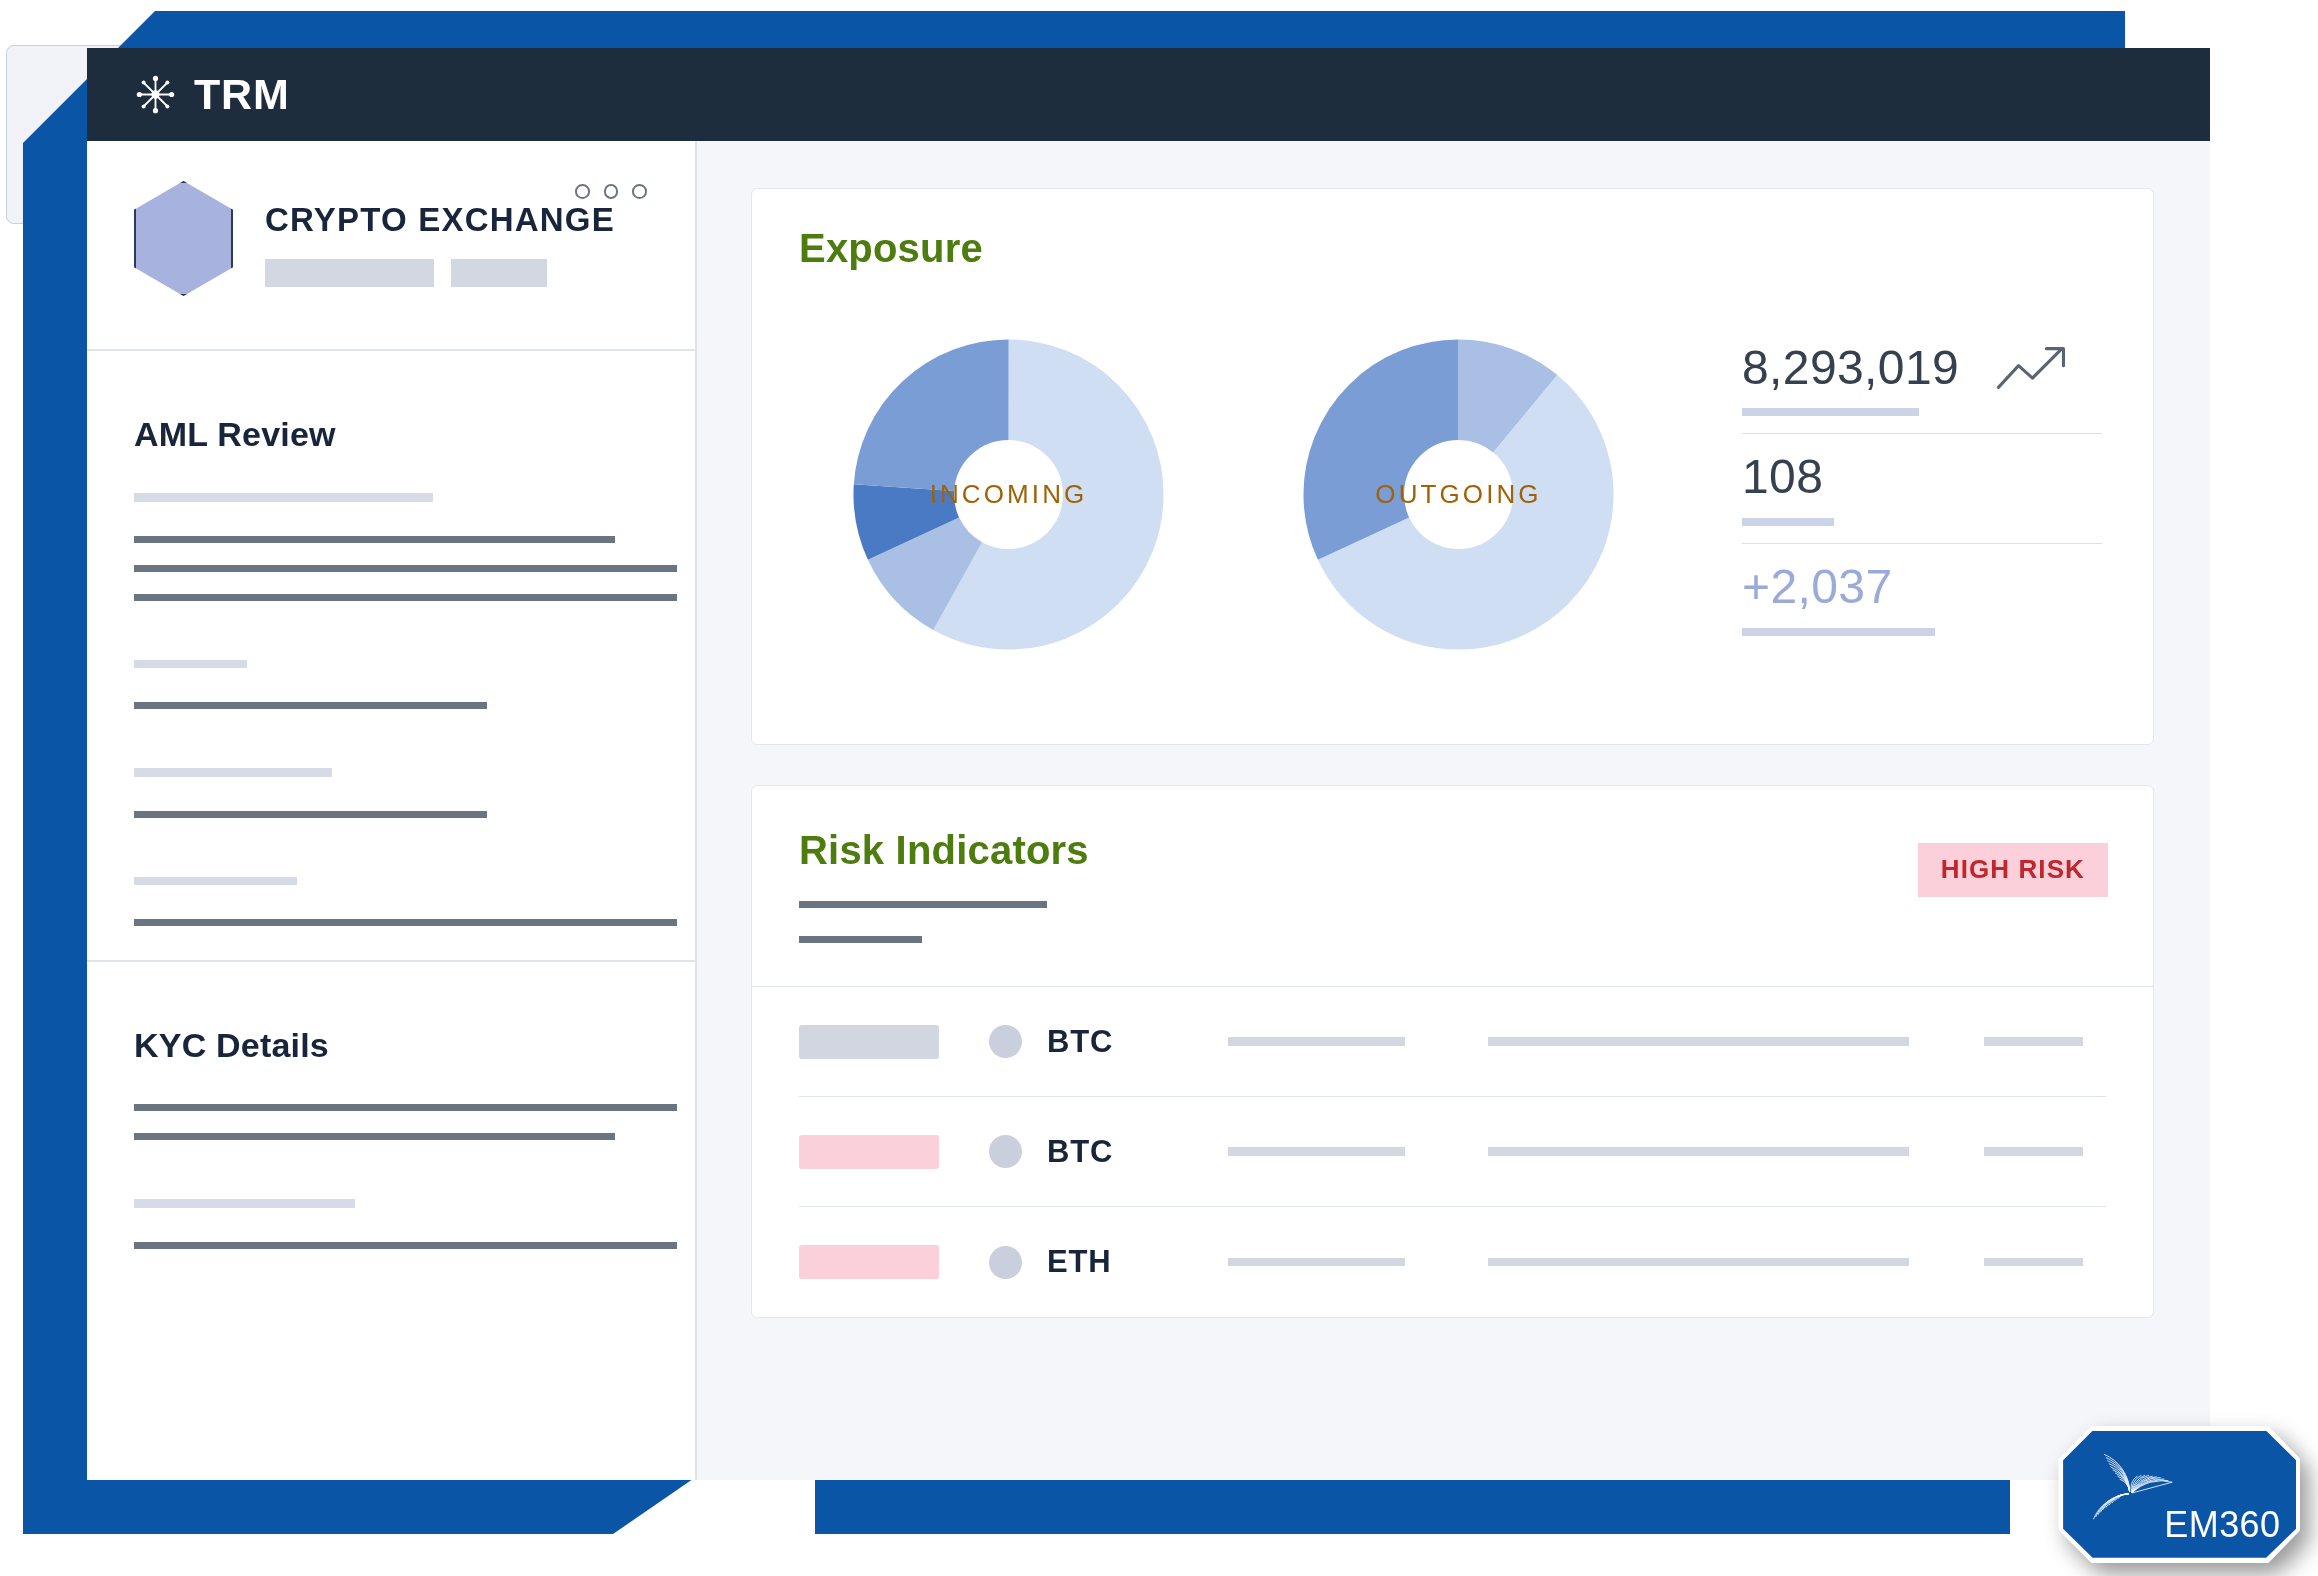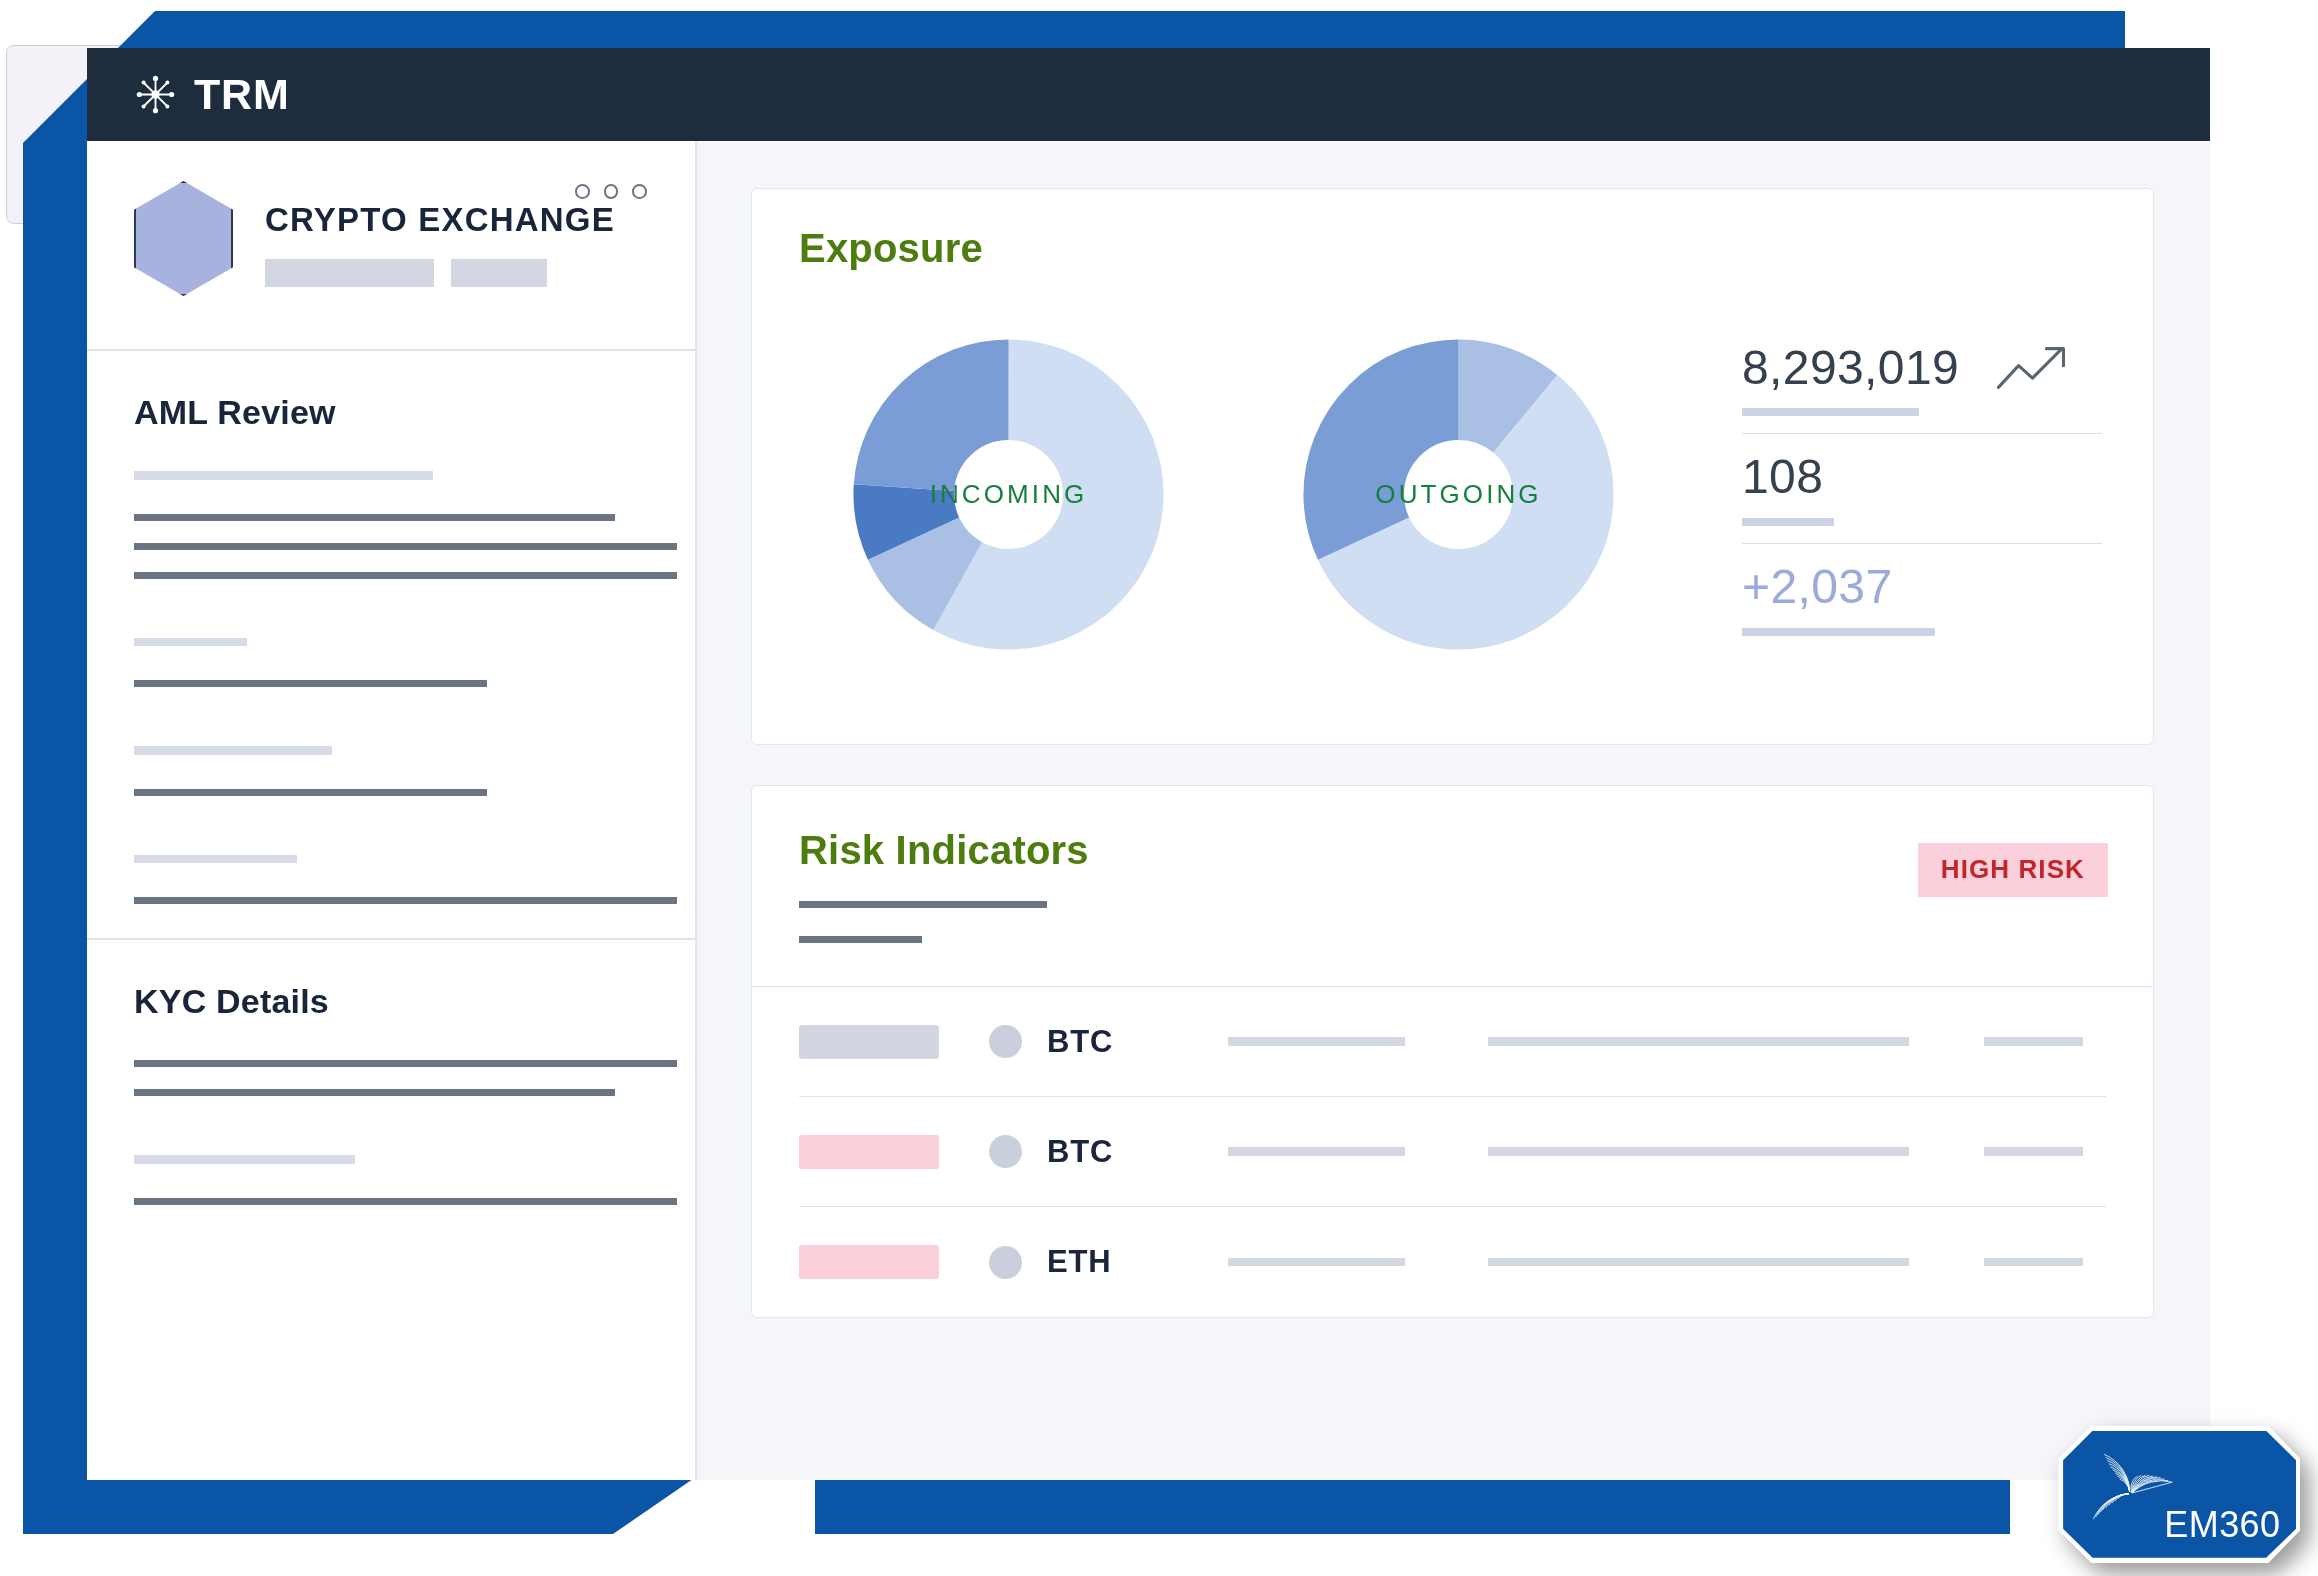--- a/index.html
+++ b/index.html
@@ -146,21 +146,21 @@
   }
   .kebab i {
     display: block;
     width: 14.7px; height: 14.7px;
     border: 2.3px solid #6b7585;
     border-radius: 50%;
   }
 
   
   .side-section {
-    padding: 42px 47px 34px 47px;
+    padding: 64px 47px 34px 47px;
     border-bottom: 2.3px solid #dfe3ea;
   }
   .side-section:last-child { border-bottom: none; }
   .side-heading {
     font-size: 34px;
     font-weight: bold;
     color: #18253a;
     margin-bottom: 39px;
     letter-spacing: 0.2px;
   }
@@ -198,21 +198,21 @@
     position: relative;
     flex: 0 0 auto;
   }
   .donut-wrap svg { display: block; width: 100%; height: 100%; }
   .donut-label {
     position: absolute;
     left: 0; top: 0; width: 100%; height: 100%;
     display: flex; align-items: center; justify-content: center;
     font-size: 26px;
     letter-spacing: 3.1px;
-    color: #15803d;
+    color: #a16207;
   }
 
   .stats {
     flex: 1 1 auto;
     padding-left: 43px;
     padding-right: 7.8px;
     align-self: stretch;
     display: flex;
     flex-direction: column;
     justify-content: center;

